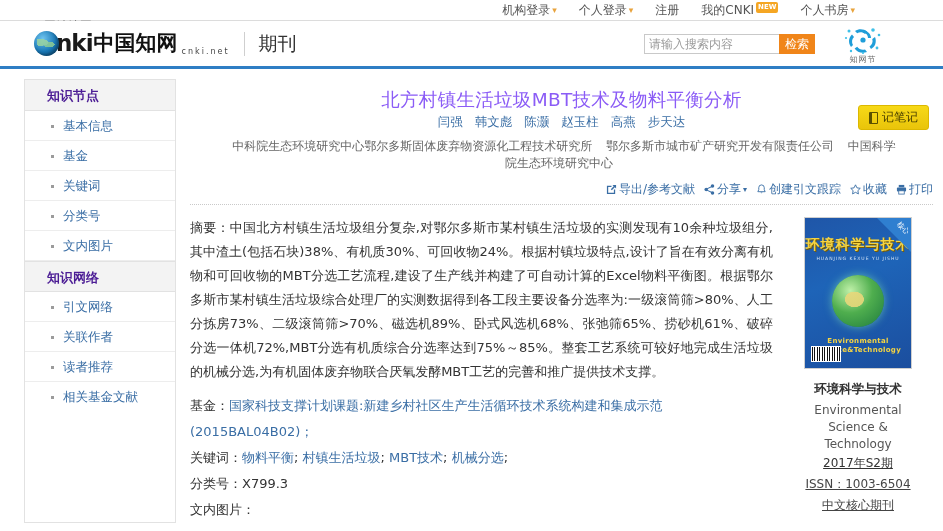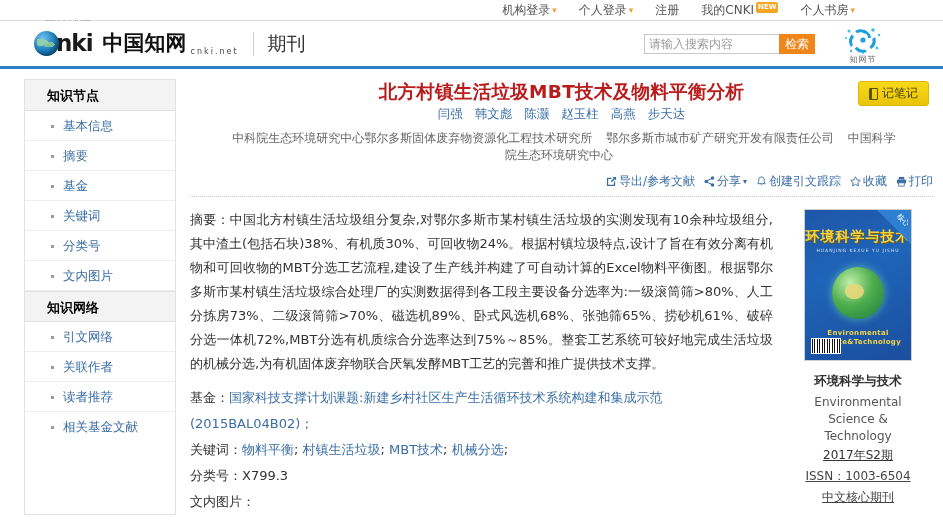--- a/index.html
+++ b/index.html
@@ -99,21 +99,21 @@
     font-weight: 800;
     color: #1a1a1a;
     letter-spacing: -1px;
     margin-left: -3px;
     line-height: 1;
   }
   .logo-cn {
     font-size: 21px;
     font-weight: 700;
     color: #111;
-    margin-left: 10px;
+    margin-left: 1px;
     line-height: 1;
     font-family: "DejaVu Sans", "Liberation Sans", sans-serif;
   }
   .logo-net {
     font-size: 8px;
     color: #444;
     letter-spacing: 2px;
     margin-left: 4px;
     align-self: flex-end;
     margin-bottom: 1px;
@@ -188,21 +188,21 @@
     border: 1px solid #e2e2e2;
     background: #fff;
   }
   .side-head {
     height: 31px;
     line-height: 31px;
     background: #f3f3f3;
     border-bottom: 1px solid #e2e2e2;
     font-size: 13px;
     font-weight: bold;
-    color: #000000;
+    color: #4c1d95;
     padding-left: 22px;
   }
   .side-head.second { border-top: 1px solid #e2e2e2; }
   .side-item {
     height: 30px;
     line-height: 30px;
     border-bottom: 1px solid #ededed;
     font-size: 12.5px;
     color: #3a6ea5;
     padding-left: 38px;
@@ -223,31 +223,31 @@
   
   .main {
     flex: 1;
     margin-left: 14px;
     margin-right: 10px;
     min-width: 0;
   }
   .doc-title {
     text-align: center;
     font-size: 18.5px;
-    color: #b91c1c;
-    font-weight: bold;
-    margin: 0 0 0 0;
+    color: #8b5cf6;
+    font-weight: normal;
+    margin: 8px 0 0 0;
     line-height: 26px;
     letter-spacing: .3px;
   }
   .title-row { position: relative; }
   .note-btn {
     position: absolute;
     right: 4px;
-    top: 2px;
+    top: 18px;
     background: linear-gradient(#f7d917, #e9c40a);
     border: 1px solid #dcb800;
     border-radius: 3px;
     height: 25px;
     padding: 0 10px;
     font-size: 12px;
     color: #4a4000;
     display: flex;
     align-items: center;
     gap: 4px;
@@ -463,21 +463,20 @@
     </svg>
     <div class="zw-text">知网节</div>
   </div>
 </div>
 
 <div class="page">
 
   <div class="sidebar">
     <div class="side-head">知识节点</div>
     <div class="side-item">基本信息</div>
-    <div class="side-item">摘要</div>
     <div class="side-item">基金</div>
     <div class="side-item">关键词</div>
     <div class="side-item">分类号</div>
     <div class="side-item">文内图片</div>
 
     <div class="side-head second">知识网络</div>
     <div class="side-item">引文网络</div>
     <div class="side-item">关联作者</div>
     <div class="side-item">读者推荐</div>
     <div class="side-item">相关基金文献</div>

